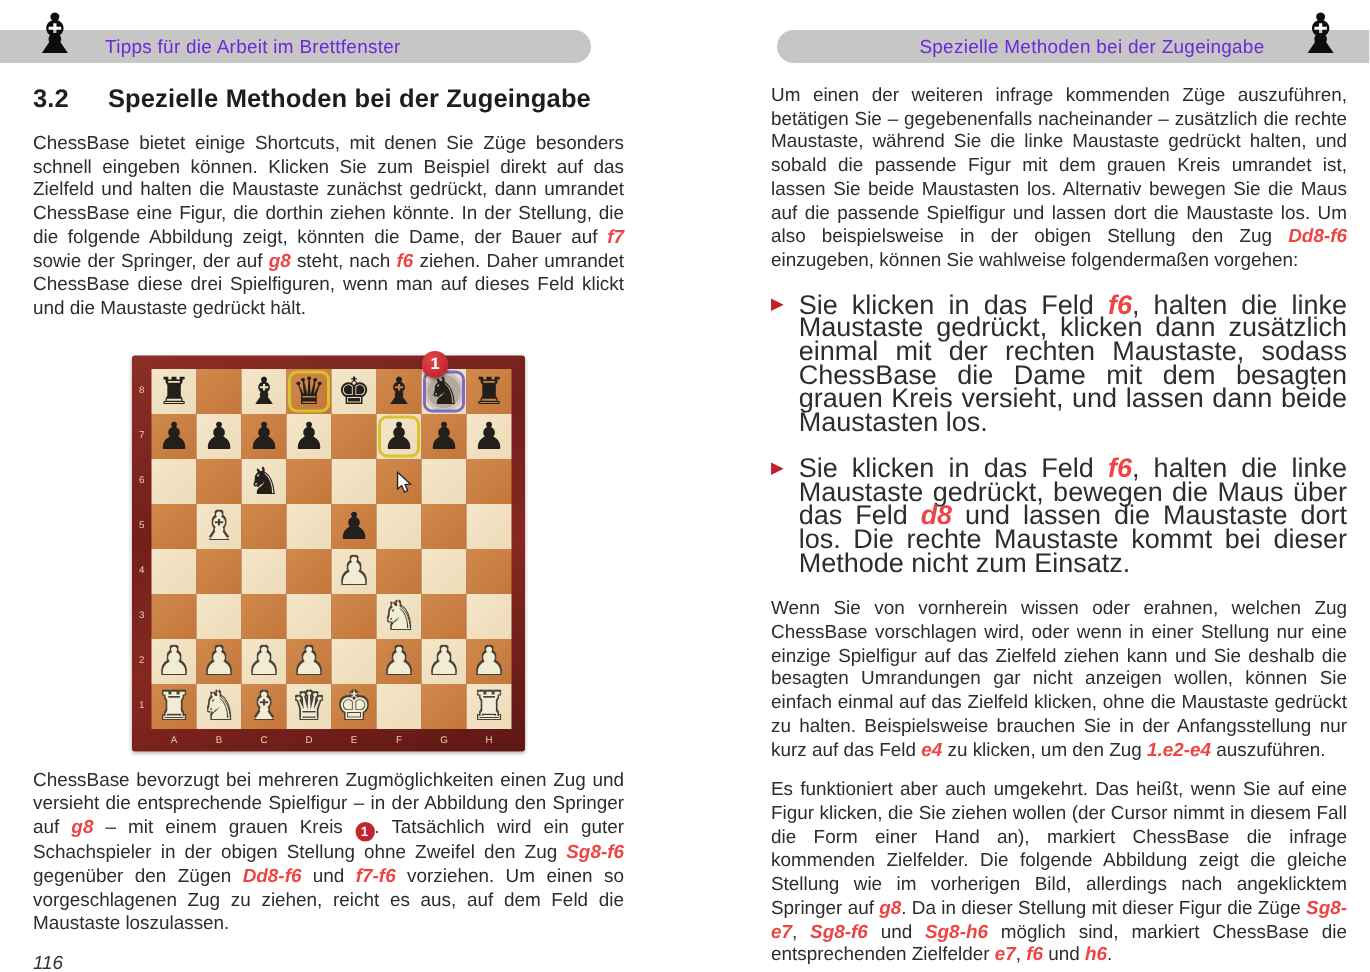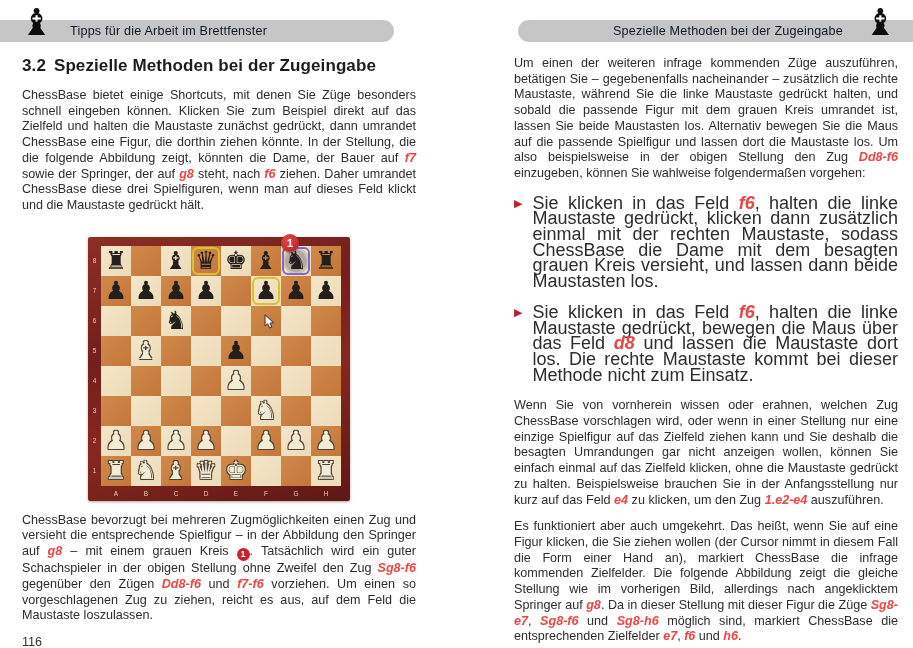--- a/index.html
+++ b/index.html
@@ -9,26 +9,26 @@
   }
   .spread{display:flex;width:913px;height:648px;}
   .page{position:relative;box-sizing:border-box;height:648px;display:flex;flex-direction:column;}
   .page-left{width:456px;padding:56px 40px 14px 22px;}
   .page-right{width:457px;padding:56px 15px 14px 58px;}
 
   
   .banner{position:absolute;top:20px;height:22px;background:#c6c6c6;display:flex;align-items:center;}
   .page-left .banner{left:0;width:394px;border-radius:0 11px 11px 0;padding-left:70px;box-sizing:border-box;}
   .page-right .banner{right:0;width:395px;border-radius:11px 0 0 11px;justify-content:flex-end;padding-right:70px;box-sizing:border-box;}
-  .banner-label{font-size:12.6px;color:#0f172a;letter-spacing:.2px;white-space:nowrap;}
+  .banner-label{font-size:12.6px;color:#6d28d9;letter-spacing:.2px;white-space:nowrap;}
   .bishop{position:absolute;font-size:37px;line-height:1;color:#0d0d0d;top:4px;z-index:2;}
   .page-left .bishop{left:20px;}
   .page-right .bishop{right:16px;}
 
-  h1.heading{display:flex;gap:8px;margin:0 0 12px 0;font-size:17px;font-weight:bold;color:#1d1d1d;letter-spacing:.1px;}
+  h1.heading{display:flex;gap:26px;margin:0 0 12px 0;font-size:17px;font-weight:bold;color:#1d1d1d;letter-spacing:.1px;}
   p.body{margin:0 0 11px 0;font-size:12.6px;line-height:15.7px;text-align:justify;}
   .red-move{color:#ef4444;font-weight:bold;font-style:italic;}
   .inline-badge{display:inline-flex;width:13px;height:13px;border-radius:50%;background:#c22430;color:#fff;
     font-size:9px;font-weight:bold;align-items:center;justify-content:center;vertical-align:-2px;}
 
   
   .bullet{display:flex;margin:3px 0 12px 0;}
   .bullet .arrow{color:#c21e2c;font-size:11px;line-height:15.7px;margin-right:10px;flex:0 0 auto;}
   .bullet .btext{font-size:18px;line-height:15.7px;text-align:justify;}
 
@@ -55,21 +55,21 @@
   .rank-labels{position:absolute;left:0;top:9px;width:13px;height:240px;display:flex;flex-direction:column;}
   .rank-labels span{flex:1;display:flex;align-items:center;justify-content:center;font-size:6.5px;color:#ecd0a6;}
   .file-labels{position:absolute;left:13px;bottom:0;width:240px;height:15px;display:flex;}
   .file-labels span{flex:1;display:flex;align-items:center;justify-content:center;font-size:6.5px;color:#ecd0a6;}
   .board-badge{position:absolute;left:193px;top:-3px;width:18px;height:18px;border-radius:50%;z-index:5;
     background:radial-gradient(circle at 35% 30%,#e04545,#b51d27);color:#fff;font-size:11px;font-weight:bold;
     display:flex;align-items:center;justify-content:center;box-shadow:0 1px 2px rgba(0,0,0,.45);}
   .cursor{position:absolute;left:13px;top:8px;z-index:4;}
 
   .page-num{margin-top:auto;font-size:12.6px;color:#333;}
-  .page-left .page-num{text-align:left;}
+  .page-left .page-num{text-align:left;font-style:italic;}
   .page-right .page-num{text-align:right;}
 </style>
 </head>
 <body>
 
 <div class="spread">
 
   <section class="page page-left">
     <div class="banner">
       <span class="banner-label">Tipps für die Arbeit im Brettfenster</span>

